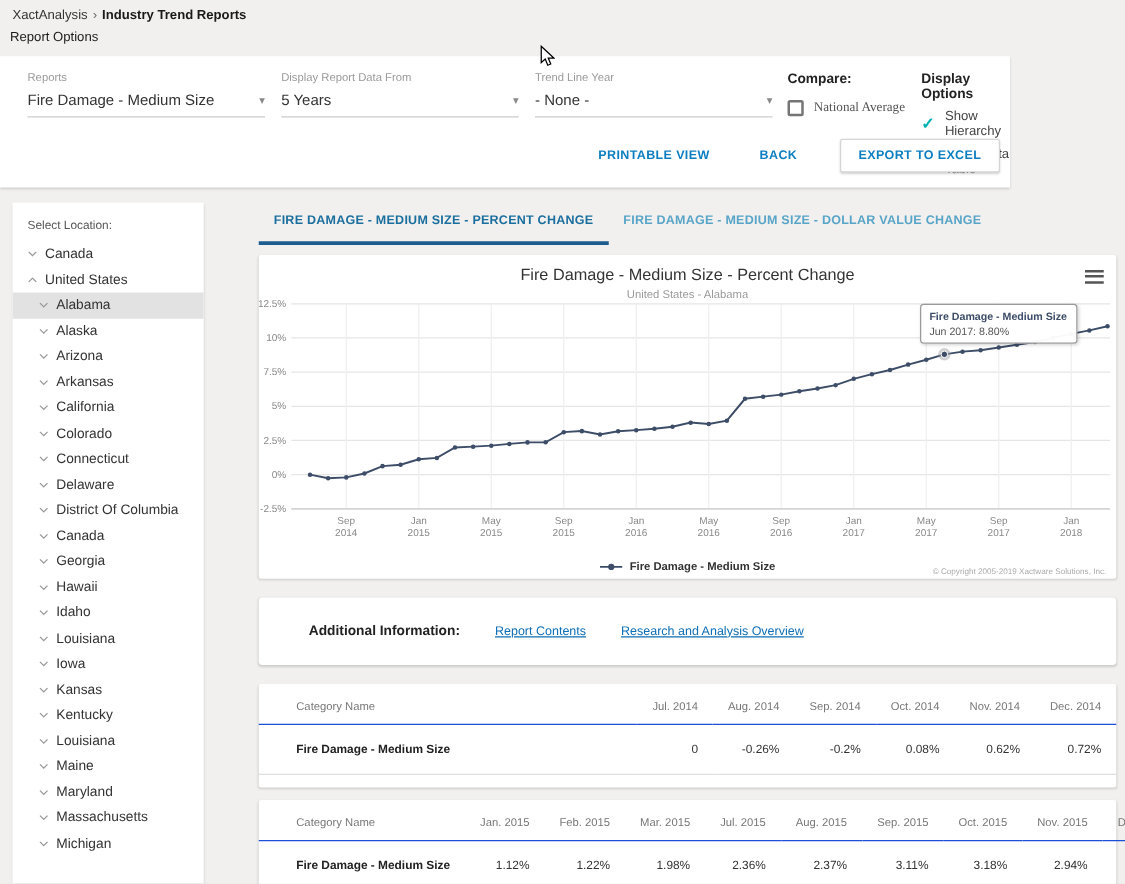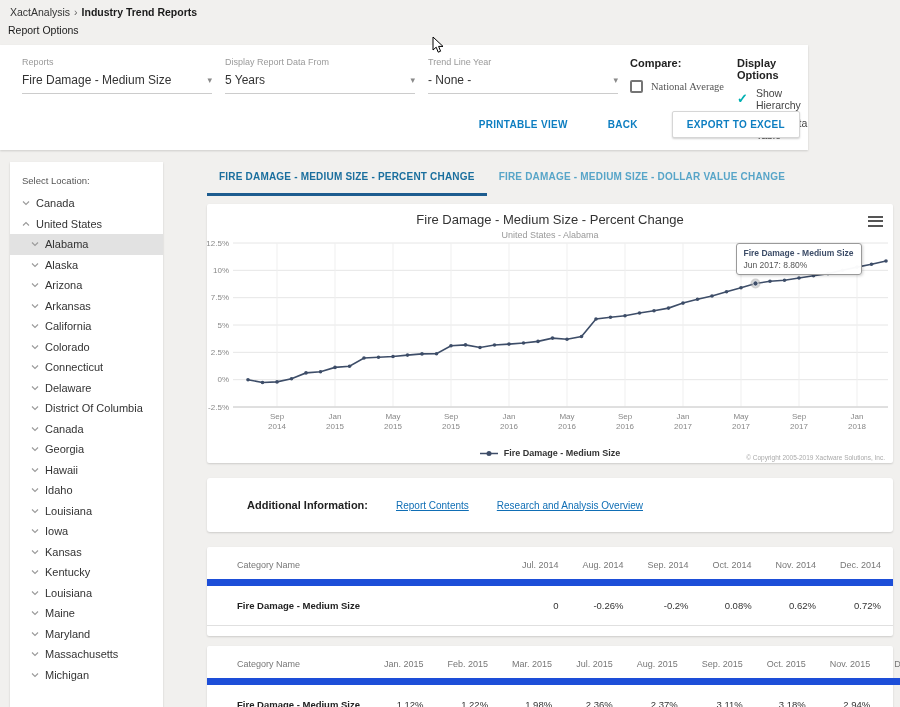--- a/index.html
+++ b/index.html
@@ -57,21 +57,21 @@
   .chart-legend { position:absolute; bottom:5px; width:100%; display:flex; justify-content:center; align-items:center; gap:6px; font-size:9px; font-weight:bold; color:#333; }
   .chart-credit { position:absolute; bottom:2px; right:8px; font-size:6.5px; color:#aaa; }
 
   .info-panel { margin-top:15px; height:54px; background:#fff; border-radius:3px; box-shadow:0 1px 2px rgba(0,0,0,.15); display:flex; align-items:center; padding-left:40px; gap:28px; }
   .info-label { font-size:11px; font-weight:bold; color:#222; }
   .info-link { font-size:10px; color:#0f6eb5; text-decoration:underline; }
 
   .table-panel { margin-top:15px; background:#fff; border-radius:2px; box-shadow:0 1px 2px rgba(0,0,0,.15); padding-bottom:10px; }
   .table-panel + .table-panel { margin-top:10px; }
   table { width:100%; border-collapse:collapse; }
-  th { font-size:9px; color:#777; font-weight:normal; padding:13px 12px 9px; border-bottom:7px solid #1d4ed8; text-align:left; white-space:nowrap; }
+  th { font-size:9px; color:#777; font-weight:normal; padding:13px 12px 9px; border-bottom:1px solid #1d4ed8; text-align:left; white-space:nowrap; }
   th.num { text-align:right; }
   th:first-child { padding-left:30px; }
   td { font-size:9.5px; color:#333; padding:14px 12px; border-bottom:1px solid #e0e0e0; white-space:nowrap; }
   td.num { text-align:right; }
   td.cat { font-weight:bold; color:#222; padding-left:30px; }
 
   .mouse-cursor { position:absolute; left:432px; top:36px; z-index:9; }
 </style>
 </head>
 <body>

